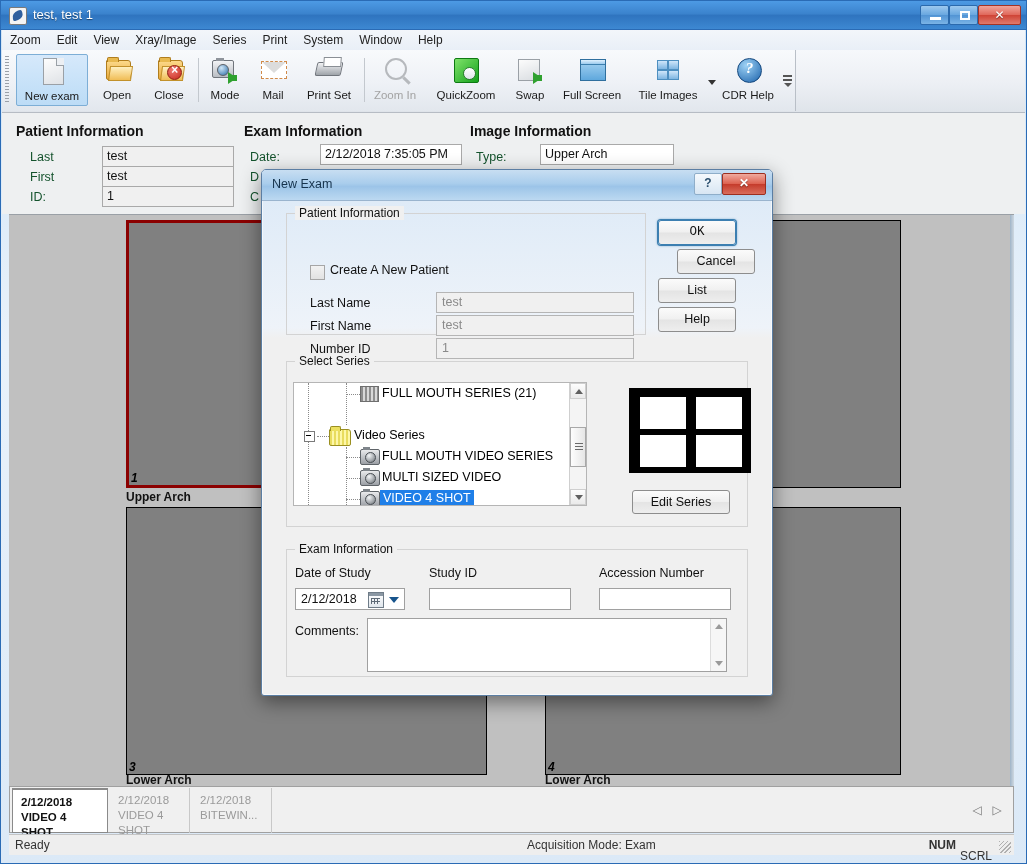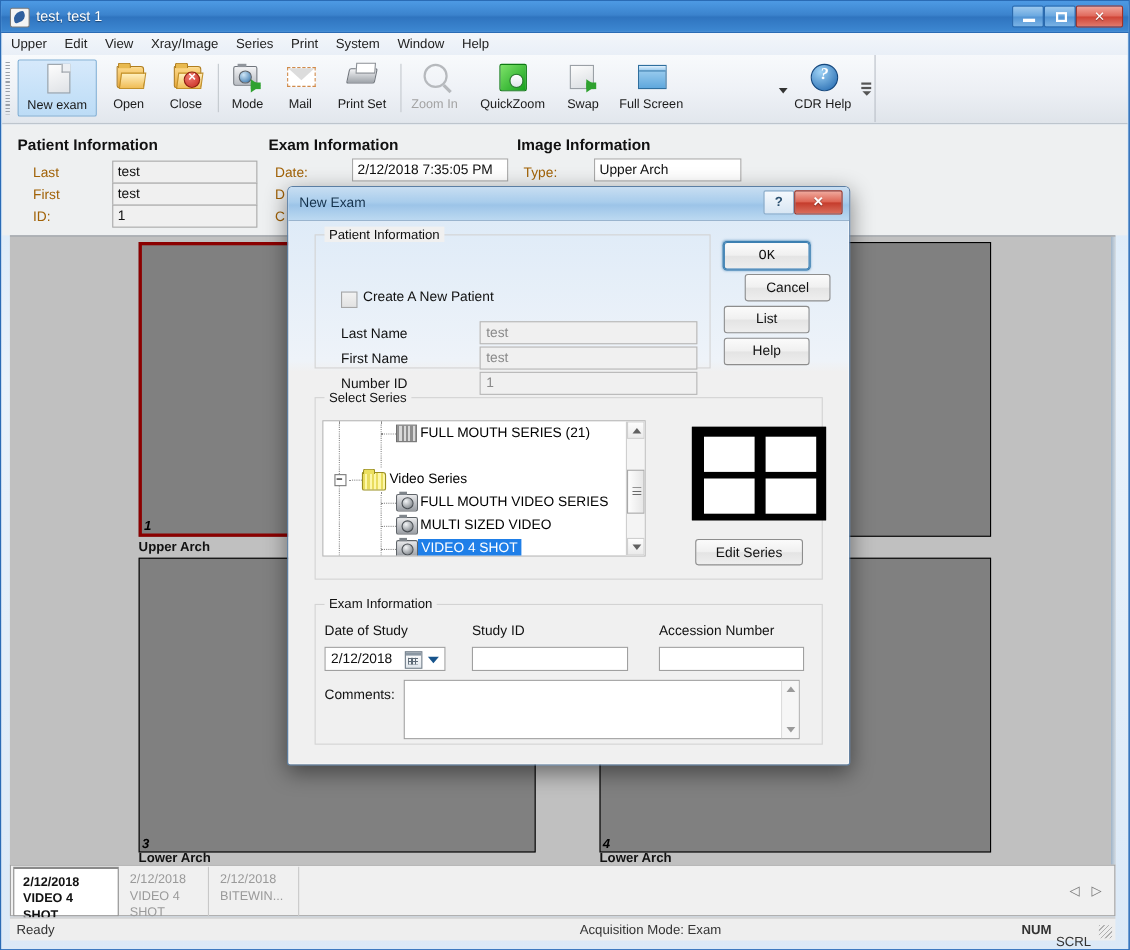--- a/index.html
+++ b/index.html
@@ -126,21 +126,21 @@
   #tb-overflow .l1{position:absolute;left:0;top:3px;width:9px;height:2px;background:#555;}
   #tb-overflow .l2{position:absolute;left:0;top:7px;width:9px;height:2px;background:#555;}
   #tb-overflow .l3{position:absolute;left:1px;top:11px;width:0;height:0;border-left:4px solid transparent;border-right:4px solid transparent;border-top:4px solid #555;}
 
   
   #infopanel{
     position:absolute;left:1px;top:112px;width:1023px;height:101px;
     background:#eef0f1;
   }
   .info-head{position:absolute;font-size:14px;font-weight:bold;color:#111;}
-  .info-lbl{position:absolute;font-size:12.5px;color:#a16207;}
+  .info-lbl{position:absolute;font-size:12.5px;color:#14532d;}
   .info-field{
     position:absolute;height:21px;background:#f0f0f0;border:1px solid #a9a9a9;
     box-sizing:border-box;font-size:12.5px;color:#111;padding:2px 0 0 4px;
     white-space:nowrap;overflow:hidden;
   }
   .info-field.white{background:#ffffff;}
 
   
   #viewport{
     position:absolute;left:8px;top:213px;width:1005px;height:572px;
@@ -313,21 +313,21 @@
       </div>
     <div class="capbtn" id="btn-max">
         <div class="sq"></div>
       </div>
     <div class="capbtn" id="btn-close">
         <div class="glyph">✕</div>
       </div>
   </div>
 
   <div id="menubar">
-    <div class="menu-item">Upper</div>
+    <div class="menu-item">Zoom</div>
     <div class="menu-item">Edit</div>
     <div class="menu-item">View</div>
     <div class="menu-item">Xray/Image</div>
     <div class="menu-item">Series</div>
     <div class="menu-item">Print</div>
     <div class="menu-item">System</div>
     <div class="menu-item">Window</div>
     <div class="menu-item">Help</div>
   </div>
 
@@ -404,20 +404,31 @@
           </span>
         <span class="lbl">Swap</span>
       </div>
       <div class="tb-btn" style="left:552px;width:76px;">
         <span class="ico">
             <i class="ic-fs">
               <i class="bar"></i>
             </i>
           </span>
         <span class="lbl">Full Screen</span>
+      </div>
+      <div class="tb-btn" style="left:628px;width:76px;">
+        <span class="ico">
+            <i class="ic-tile">
+              <i></i>
+              <i></i>
+              <i></i>
+              <i></i>
+            </i>
+          </span>
+        <span class="lbl">Tile Images</span>
       </div>
       <div id="tile-caret"></div>
       <div class="tb-btn" style="left:712px;width:68px;">
         <span class="ico">
             <i class="ic-help"></i>
           </span>
         <span class="lbl">CDR Help</span>
       </div>
       <div id="tb-overflow">
           <div class="l1"></div>

